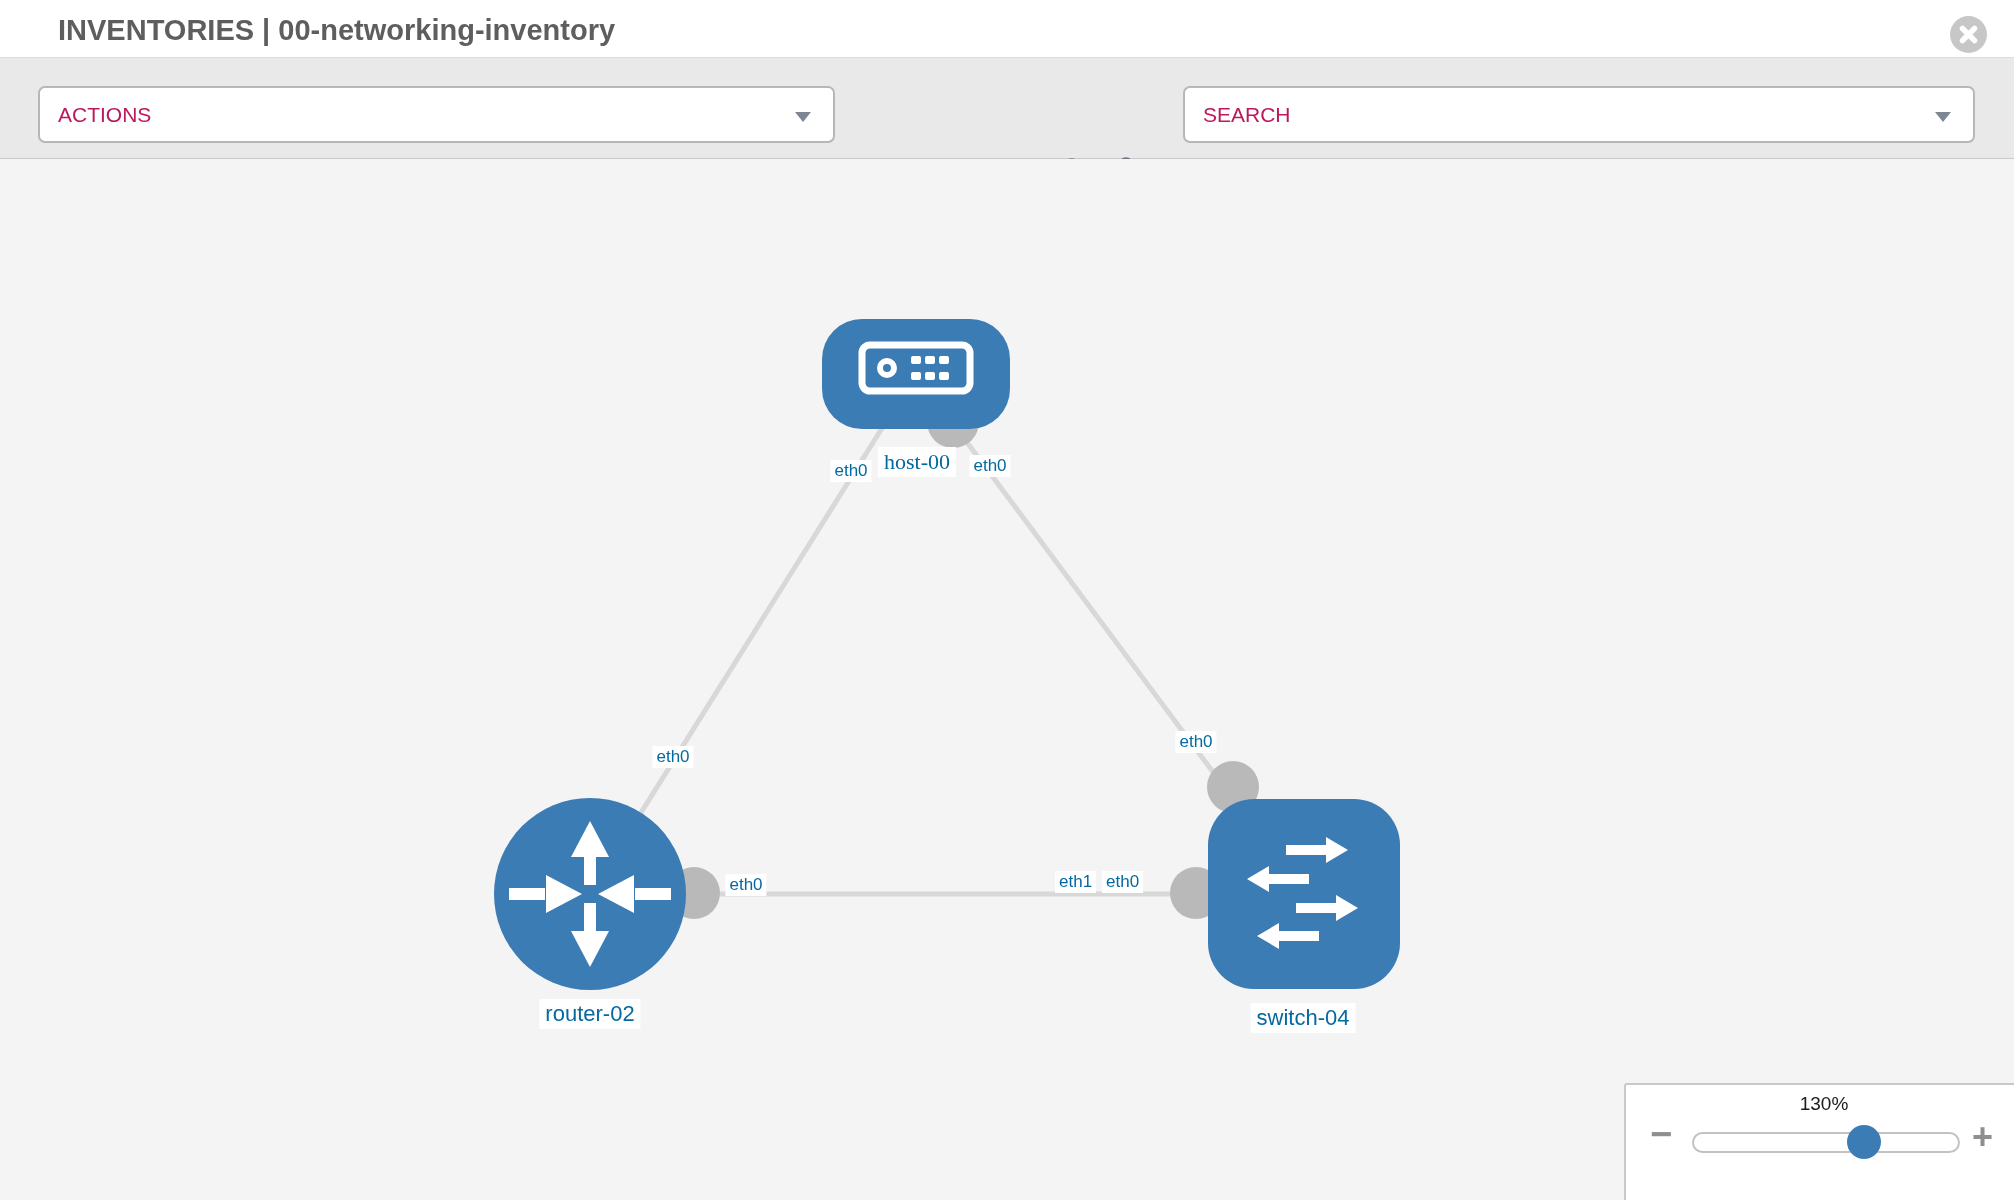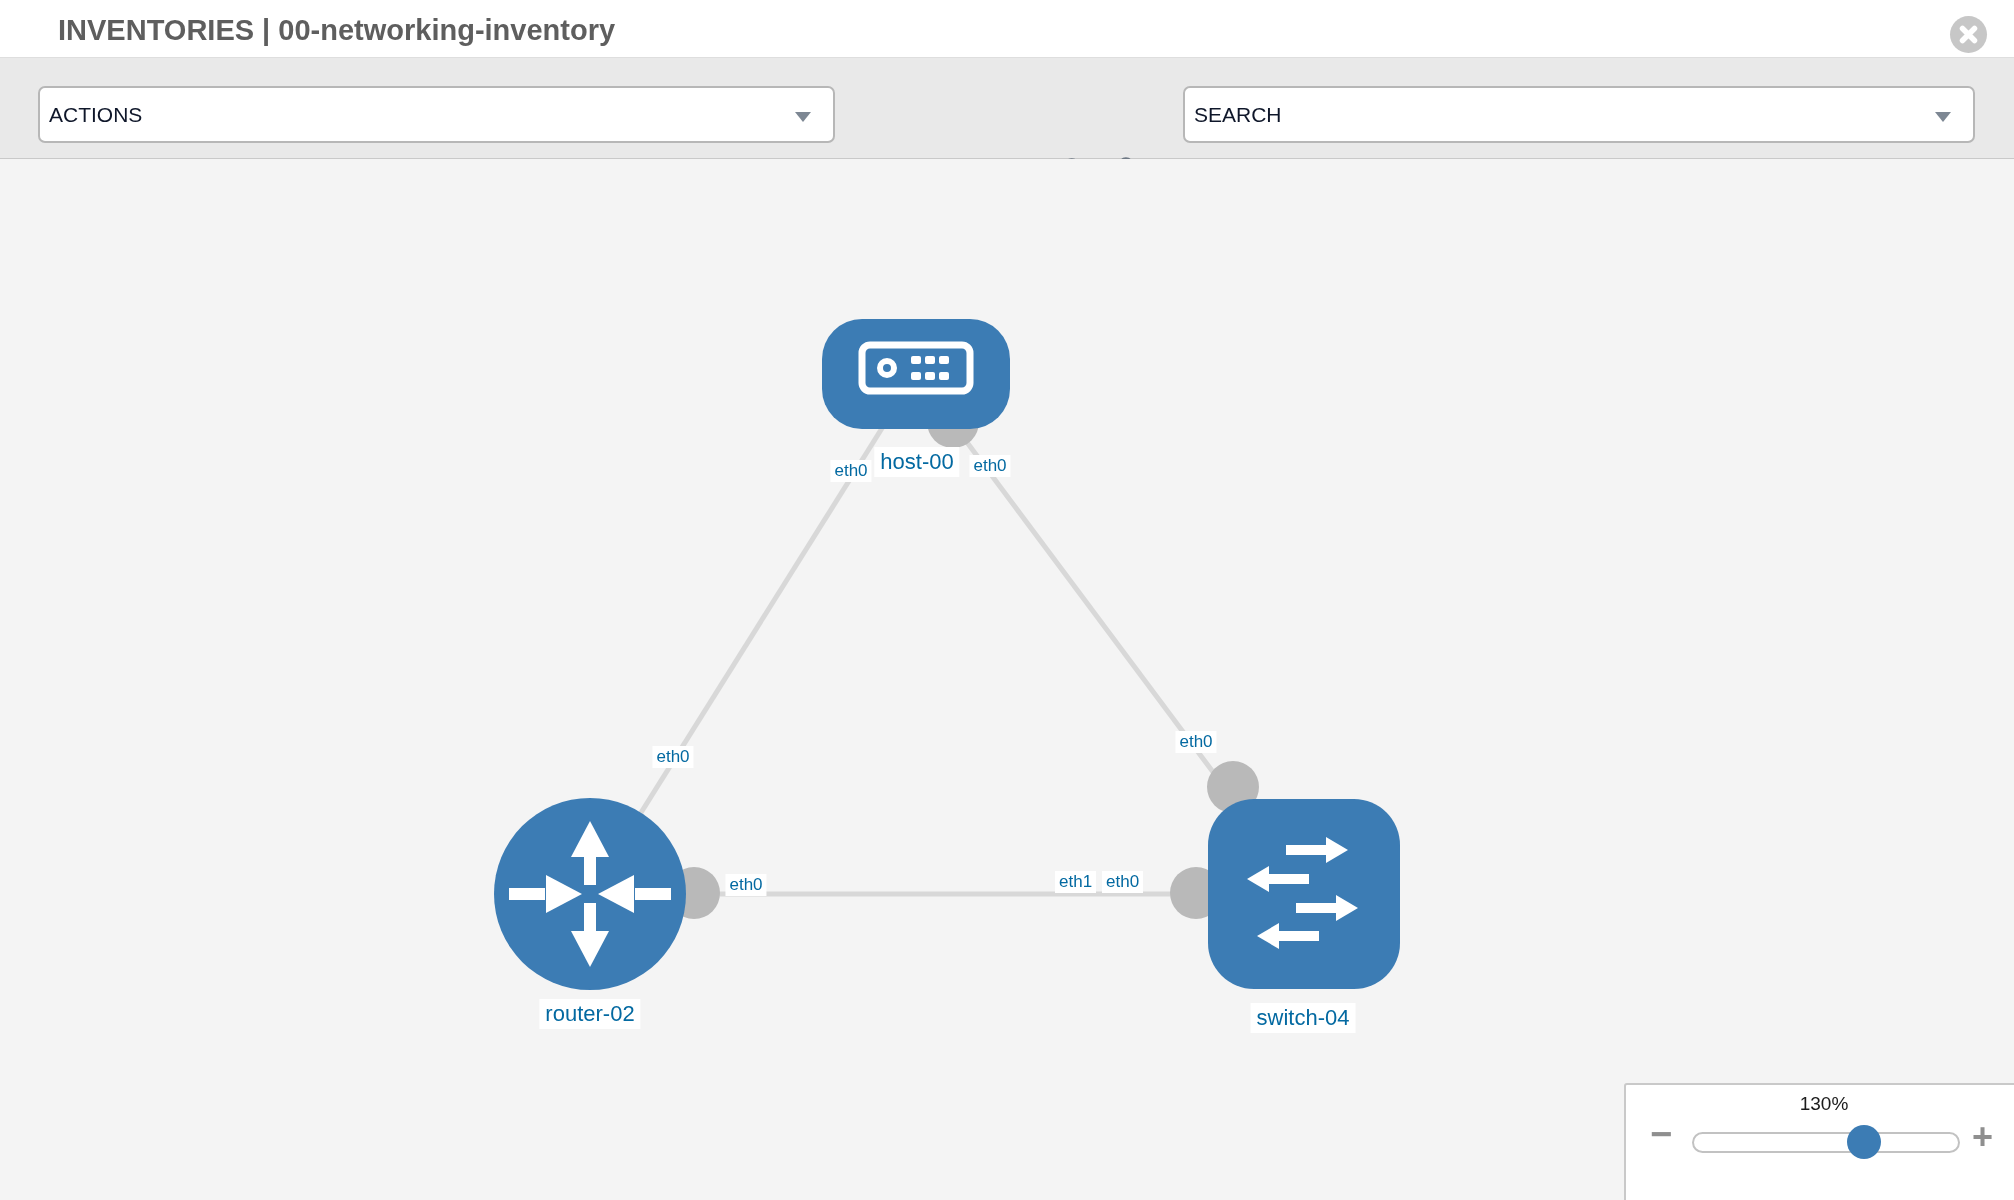--- a/index.html
+++ b/index.html
@@ -11,21 +11,21 @@
   
   .header{position:absolute;left:0;top:0;width:2014px;height:57px;background:#fff;border-bottom:1px solid #dedede;}
   .page-title{position:absolute;left:38px;top:14px;font-size:29px;font-weight:700;color:#5e5e5e;margin-left:20px;}
   .close-btn{position:absolute;right:27px;top:16px;width:37px;height:37px;border-radius:50%;background:#c7c7c7;cursor:pointer;}
   
   .toolbar{position:absolute;left:0;top:58px;width:2014px;height:100px;background:#e9e9e9;border-bottom:1px solid #c9c9c9;}
   .select{
     position:absolute;top:28px;height:57px;background:#fff;border:2px solid #b7b7b7;border-radius:7px;
     box-sizing:border-box;display:flex;align-items:center;cursor:pointer;
   }
-  .select .sel-label{margin-left:9px;font-size:21px;color:#0f172a;}
+  .select .sel-label{margin-left:18px;font-size:21px;color:#be185d;}
   .caret{position:absolute;right:22px;top:24px;width:0;height:0;border-left:8px solid transparent;border-right:8px solid transparent;border-top:10px solid #7d8793;}
   .sel-actions{left:38px;width:797px;}
   .sel-search{left:1183px;width:792px;}
   .tool-btn{position:absolute;top:97px;width:34px;height:34px;cursor:pointer;}
   .tool-wrench{left:1049px;}
   .tool-key{left:1116px;}
   
   .canvas{position:absolute;left:0;top:159px;width:2014px;height:1041px;background:#f4f4f4;}
   .canvas svg.topo{position:absolute;left:0;top:0;}
   .chip{
@@ -144,21 +144,21 @@
   </svg>
 
   <div class="chip eth-chip eth-center" style="left:851px;top:301px;">eth0</div>
   <div class="chip eth-chip eth-center" style="left:990px;top:296px;">eth0</div>
   <div class="chip eth-chip eth-center" style="left:673px;top:587px;">eth0</div>
   <div class="chip eth-chip eth-center" style="left:1196px;top:572px;">eth0</div>
   <div class="chip eth-chip eth-center" style="left:746px;top:715px;">eth0</div>
   <div class="chip eth-chip" style="left:1102px;top:712px;">eth0</div>
   <div class="chip eth-chip" style="left:1055px;top:712px;">eth1</div>
 
-  <div class="chip node-chip" style="left:917px;top:288px;">host-00</div>
+  <div class="chip node-chip" style="left:917px;top:288px;font-family:Liberation Serif, serif;">host-00</div>
   <div class="chip node-chip" style="left:590px;top:840px;">router-02</div>
   <div class="chip node-chip" style="left:1303px;top:844px;">switch-04</div>
 </div>
 
 <div class="zoom-panel">
   <div class="zoom-level">130%</div>
   <div class="zoom-minus">−</div>
   <div class="zoom-track"></div>
   <div class="zoom-knob"></div>
   <div class="zoom-plus">+</div>

